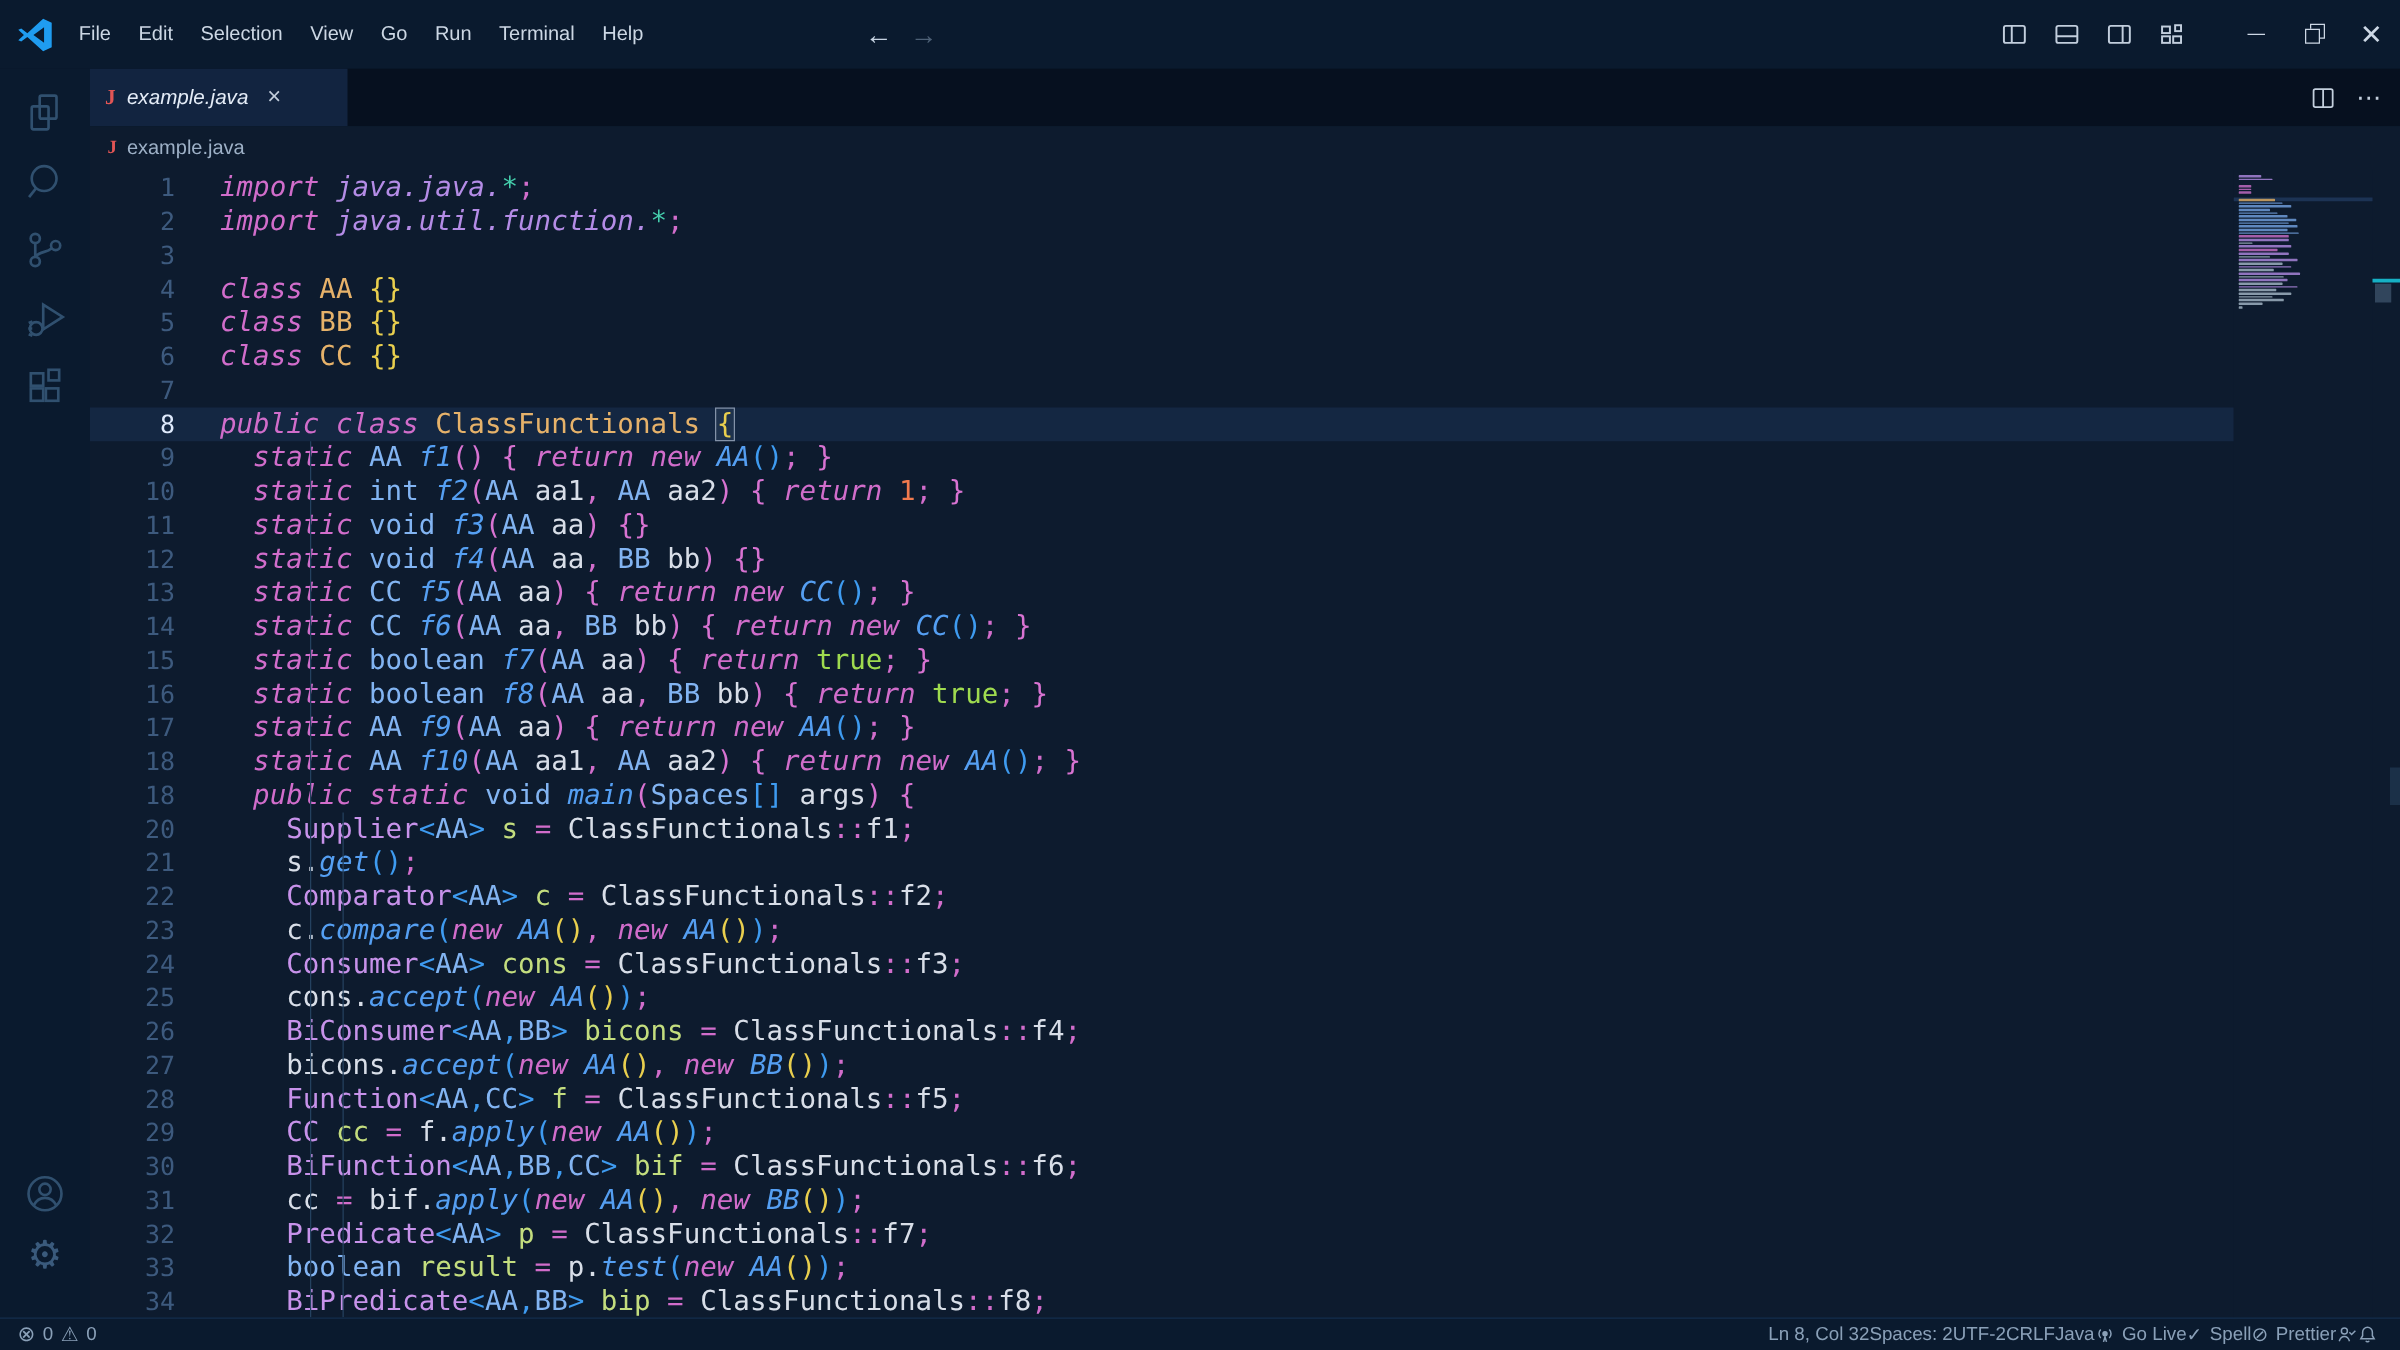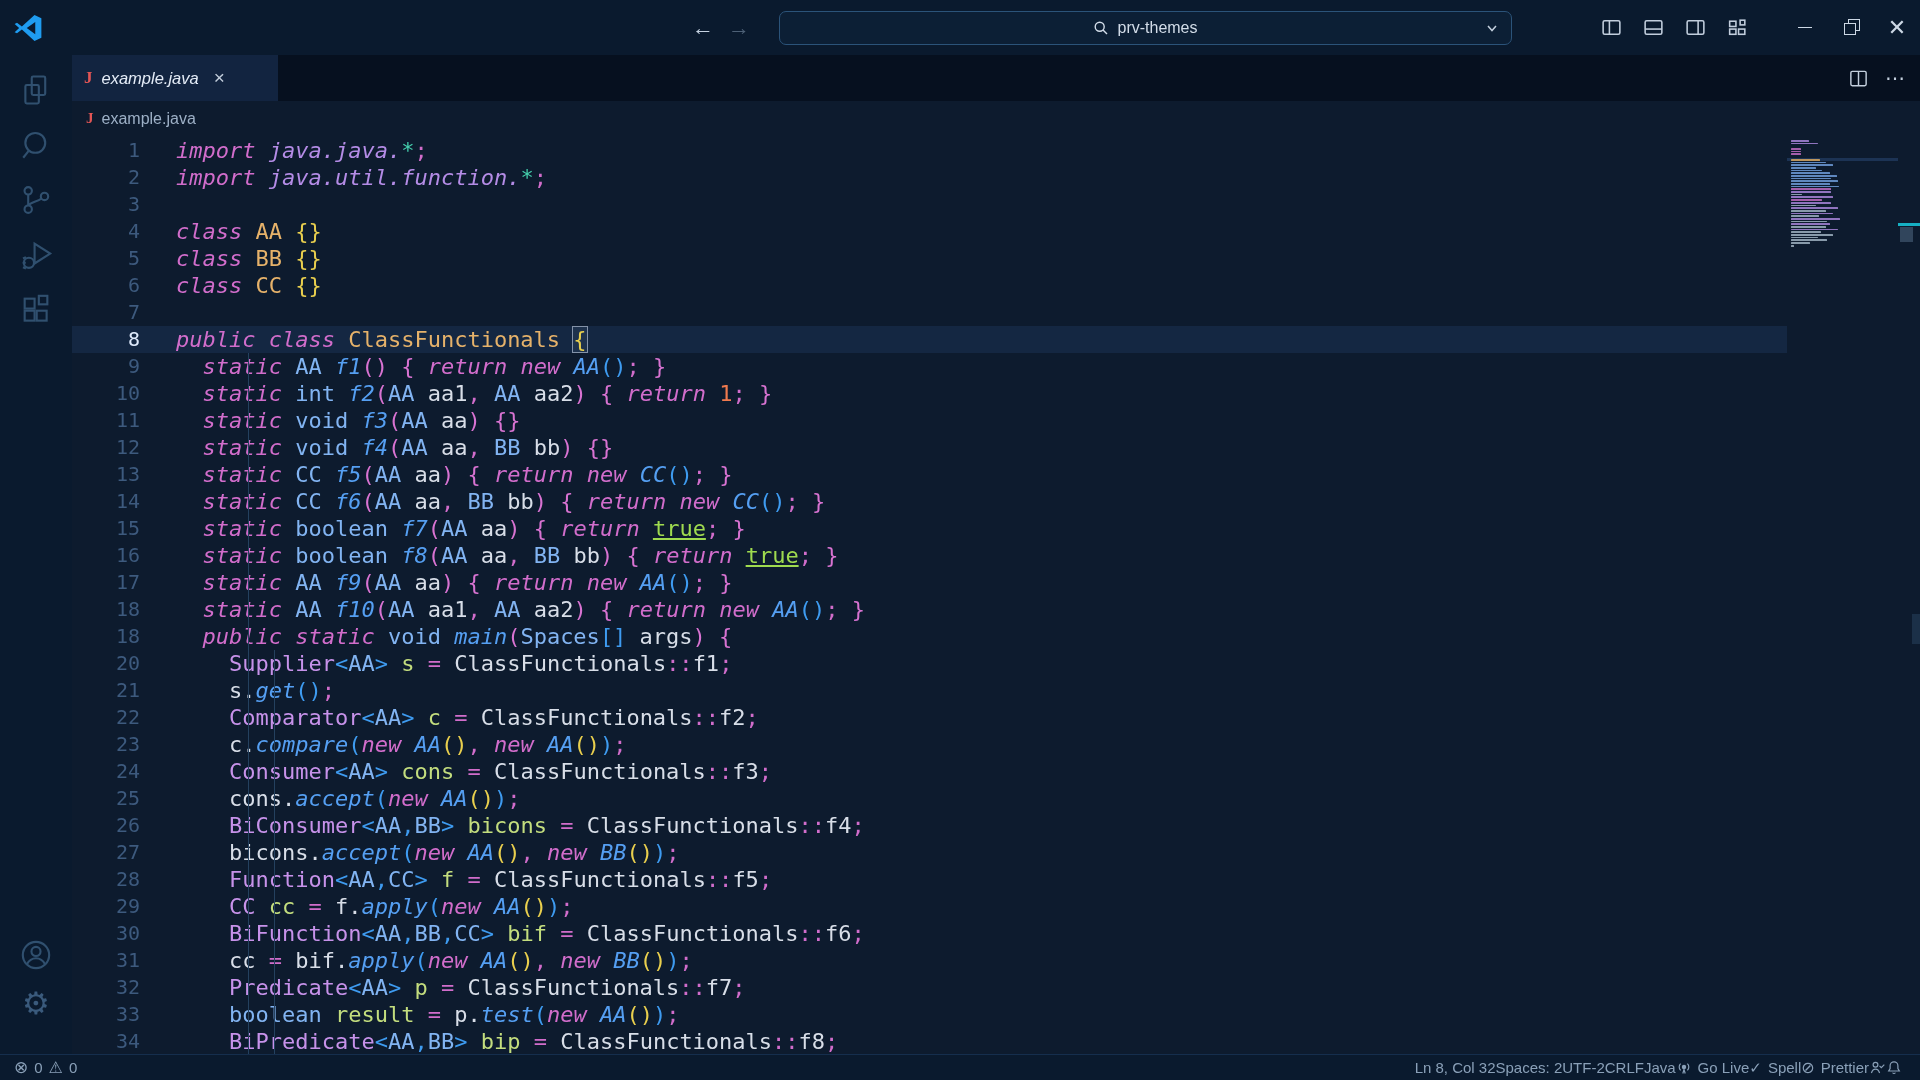--- a/index.html
+++ b/index.html
@@ -60,21 +60,21 @@
   .tk-kw{color:var(--kw);font-style:italic;}
   .tk-ns{color:var(--ns);font-style:italic;}
   .tk-star{color:var(--star);}
   .tk-cls{color:var(--cls);}
   .tk-typ{color:var(--typ);}
   .tk-vtyp{color:var(--vtyp);}
   .tk-fn{color:var(--fn);font-style:italic;}
   .tk-var{color:var(--varc);}
   .tk-id{color:var(--idc);}
   .tk-num{color:var(--num);}
-  .tk-bool{color:var(--boolc);text-decoration:underline;}
+  .tk-bool{color:var(--boolc);}
   .tk-b1{color:var(--b1);}
   .tk-b2{color:var(--b2);}
   .tk-b3{color:var(--b3);}
   .tk-pun{color:var(--pun);}
   .tk-dot{color:var(--idc);}
   .tk-gen{color:var(--b3);}
   .tk-match{outline:1px solid #8392a8;background:rgba(130,150,180,.10);}
   .indent-guide{position:absolute;width:1px;background:#24415f;}
 
   
@@ -97,35 +97,33 @@
 </style>
 </head>
 <body>
 
 <div id="app">
 
   <div class="titlebar">
     <svg class="vscode-logo" viewBox="0 0 24 24">
       <path fill="#1f9cf0" d="M17.2 1.6 7.1 10.8 3.2 7.8 1.3 8.7l3.6 3.3-3.6 3.3 1.9.9 3.9-3 10.1 9.2 5.5-2.6V4.2L17.2 1.6zm.6 5.5v9.8L11 12l6.8-4.9z"></path>
     </svg>
+    <div class="menubar" id="menubar">
+        <span class="menu-item">File</span>
+        <span class="menu-item">Edit</span>
+        <span class="menu-item">Selection</span>
+        <span class="menu-item">View</span>
+        <span class="menu-item">Go</span>
+        <span class="menu-item">Run</span>
+        <span class="menu-item">Terminal</span>
+        <span class="menu-item">Help</span>
+      </div>
     <div class="nav-arrows">
       <span class="nav-back">←</span>
       <span class="nav-fwd">→</span>
-    </div>
-    <div class="command-center">
-      <span class="cc-inner">
-        <svg class="icon" width="16" height="16" viewBox="0 0 16 16" fill="none" stroke="#d3dde9" stroke-width="1.4">
-          <circle cx="6.7" cy="6.7" r="4.5"></circle>
-            <line x1="10" y1="10" x2="14" y2="14"></line>
-        </svg>
-        <span>prv-themes</span>
-      </span>
-      <svg class="icon cc-chevron" width="14" height="14" viewBox="0 0 14 14" fill="none" stroke="#c3cfdd" stroke-width="1.5">
-        <polyline points="3,5 7,9.5 11,5"></polyline>
-      </svg>
     </div>
     <div class="win-icons">
       <div class="layout-group">
         <span class="ab-icon" style="width:34px;height:34px;color:#c2cedd">
           <svg class="icon" width="23" height="23" viewBox="0 0 22 22" fill="none" stroke="currentColor" stroke-width="1.5">
               <rect x="3" y="4.5" width="16" height="13" rx="1.5"></rect>
               <line x1="9" y1="4.5" x2="9" y2="17.5"></line>
             </svg>
         </span>
         <span class="ab-icon" style="width:34px;height:34px;color:#c2cedd">

